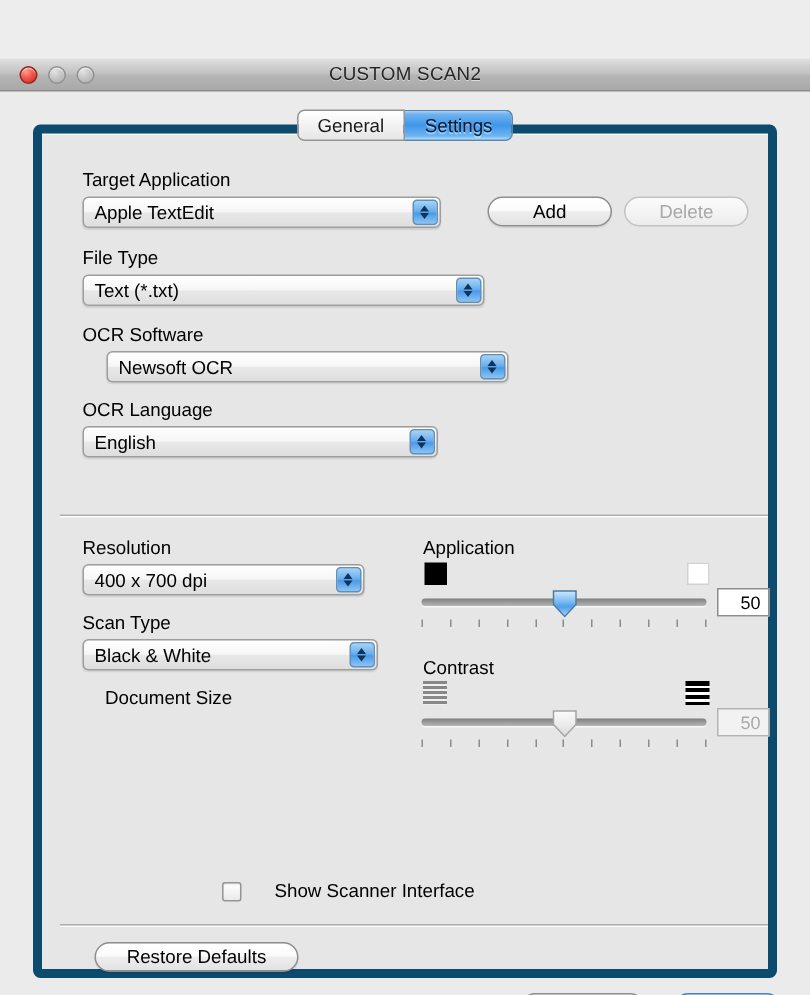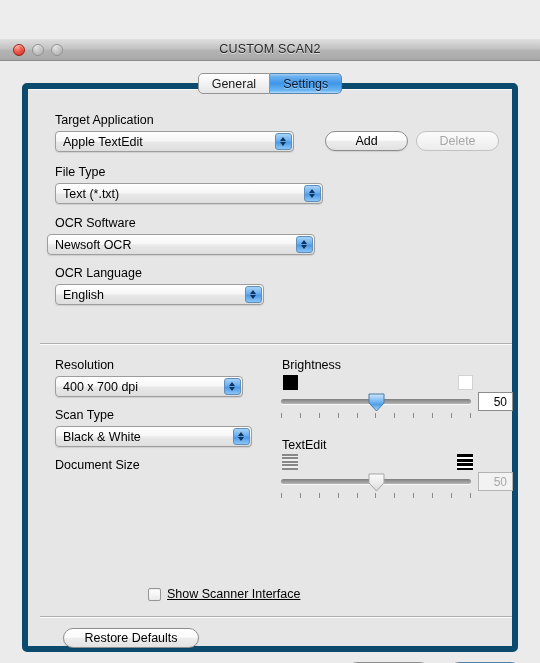--- a/index.html
+++ b/index.html
@@ -224,21 +224,21 @@
     background: repeating-linear-gradient(to bottom,
       #888 0px, #888 2px, #f0f0f0 2px, #f0f0f0 3.4px);
   }
   .contrast-high {
     background: repeating-linear-gradient(to bottom,
       #000 0px, #000 3px, #ffffff 3px, #ffffff 4.6px);
   }
   
   .checkbox-row {
     position: absolute;
-    display: flex; align-items: flex-end; gap: 6px; text-decoration: underline;
+    display: flex; align-items: flex-end; gap: 22px;
   }
   .checkbox {
     width: 13px; height: 13px;
     box-sizing: border-box;
     background: linear-gradient(to bottom, #ffffff 0%, #f4f4f4 55%, #e9e9e9 100%);
     border: 1px solid #959595;
     border-radius: 2px;
     box-shadow: inset 0 1px 1px rgba(0,0,0,0.07);
   }
   .checkbox-label { font-size: 12.5px; }
@@ -273,48 +273,48 @@
     <div class="btn" style="left:297px; top:42px; width:83px;">Add</div>
     <div class="btn btn-disabled" style="left:388px; top:42px; width:83px;">Delete</div>
 
     <div class="fld-label" style="left:27px; top:76px;">File Type</div>
     <div class="popup" style="left:27px; top:94px; width:268px;">
       <span class="popup-text">Text (*.txt)</span>
       <span class="popup-arrows"></span>
     </div>
 
     <div class="fld-label" style="left:27px; top:127px;">OCR Software</div>
-    <div class="popup" style="left:19px; top:145px; width:268px;">
+    <div class="popup" style="left:43px; top:145px; width:268px;">
       <span class="popup-text">Newsoft OCR</span>
       <span class="popup-arrows"></span>
     </div>
 
     <div class="fld-label" style="left:27px; top:177px;">OCR Language</div>
-    <div class="popup" style="left:27px; top:195px; width:209px;">
+    <div class="popup" style="left:27px; top:195px; width:237px;">
       <span class="popup-text">English</span>
       <span class="popup-arrows"></span>
     </div>
 
     <div class="sep" style="left:12px; top:254px; width:472px;"></div>
 
     <div class="fld-label" style="left:27px; top:269px;">Resolution</div>
     <div class="popup" style="left:27px; top:287px; width:188px;">
       <span class="popup-text">400 x 700 dpi</span>
       <span class="popup-arrows"></span>
     </div>
 
     <div class="fld-label" style="left:27px; top:319px;">Scan Type</div>
     <div class="popup" style="left:27px; top:337px; width:197px;">
       <span class="popup-text">Black &amp; White</span>
       <span class="popup-arrows"></span>
     </div>
 
-    <div class="fld-label" style="left:27px; top:369px;">Document Size</div>
-
-    <div class="fld-label" style="left:254px; top:269px;">Brightness</div>
+    <div class="fld-label" style="left:42px; top:369px;">Document Size</div>
+
+    <div class="fld-label" style="left:254px; top:269px;">Application</div>
     <div class="swatch swatch-black" style="left:255px; top:286px;"></div>
     <div class="swatch swatch-white" style="left:430px; top:286px;"></div>
     <div class="slider-track" style="left:253px; top:310px; width:190px;"></div>
     <div class="slider-thumb" style="left:340px; top:304px;">
       <svg width="17" height="19" viewBox="0 0 17 19">
         <defs>
           <linearGradient id="thumbA" x1="0" y1="0" x2="0" y2="1">
             <stop offset="0%" stop-color="#cfe8fc"></stop>
             <stop offset="40%" stop-color="#7fbcf3"></stop>
             <stop offset="62%" stop-color="#4f9fe9"></stop>
@@ -332,21 +332,21 @@
         <span class="tick"></span>
         <span class="tick"></span>
       <span class="tick"></span>
         <span class="tick"></span>
         <span class="tick"></span>
       <span class="tick"></span>
         <span class="tick"></span>
     </div>
     <div class="valuebox" style="left:450px; top:303px;">50</div>
 
-    <div class="fld-label" style="left:254px; top:349px;">TextEdit</div>
+    <div class="fld-label" style="left:254px; top:349px;">Contrast</div>
     <div class="contrast-icon contrast-low" style="left:254px; top:365px;"></div>
     <div class="contrast-icon contrast-high" style="left:429px; top:365px;"></div>
     <div class="slider-track" style="left:253px; top:390px; width:190px;"></div>
     <div class="slider-thumb" style="left:340px; top:384px;">
       <svg width="17" height="19" viewBox="0 0 17 19">
         <defs>
           <linearGradient id="thumbB" x1="0" y1="0" x2="0" y2="1">
             <stop offset="0%" stop-color="#fbfbfb"></stop>
             <stop offset="55%" stop-color="#ebebeb"></stop>
             <stop offset="100%" stop-color="#d8d8d8"></stop>

